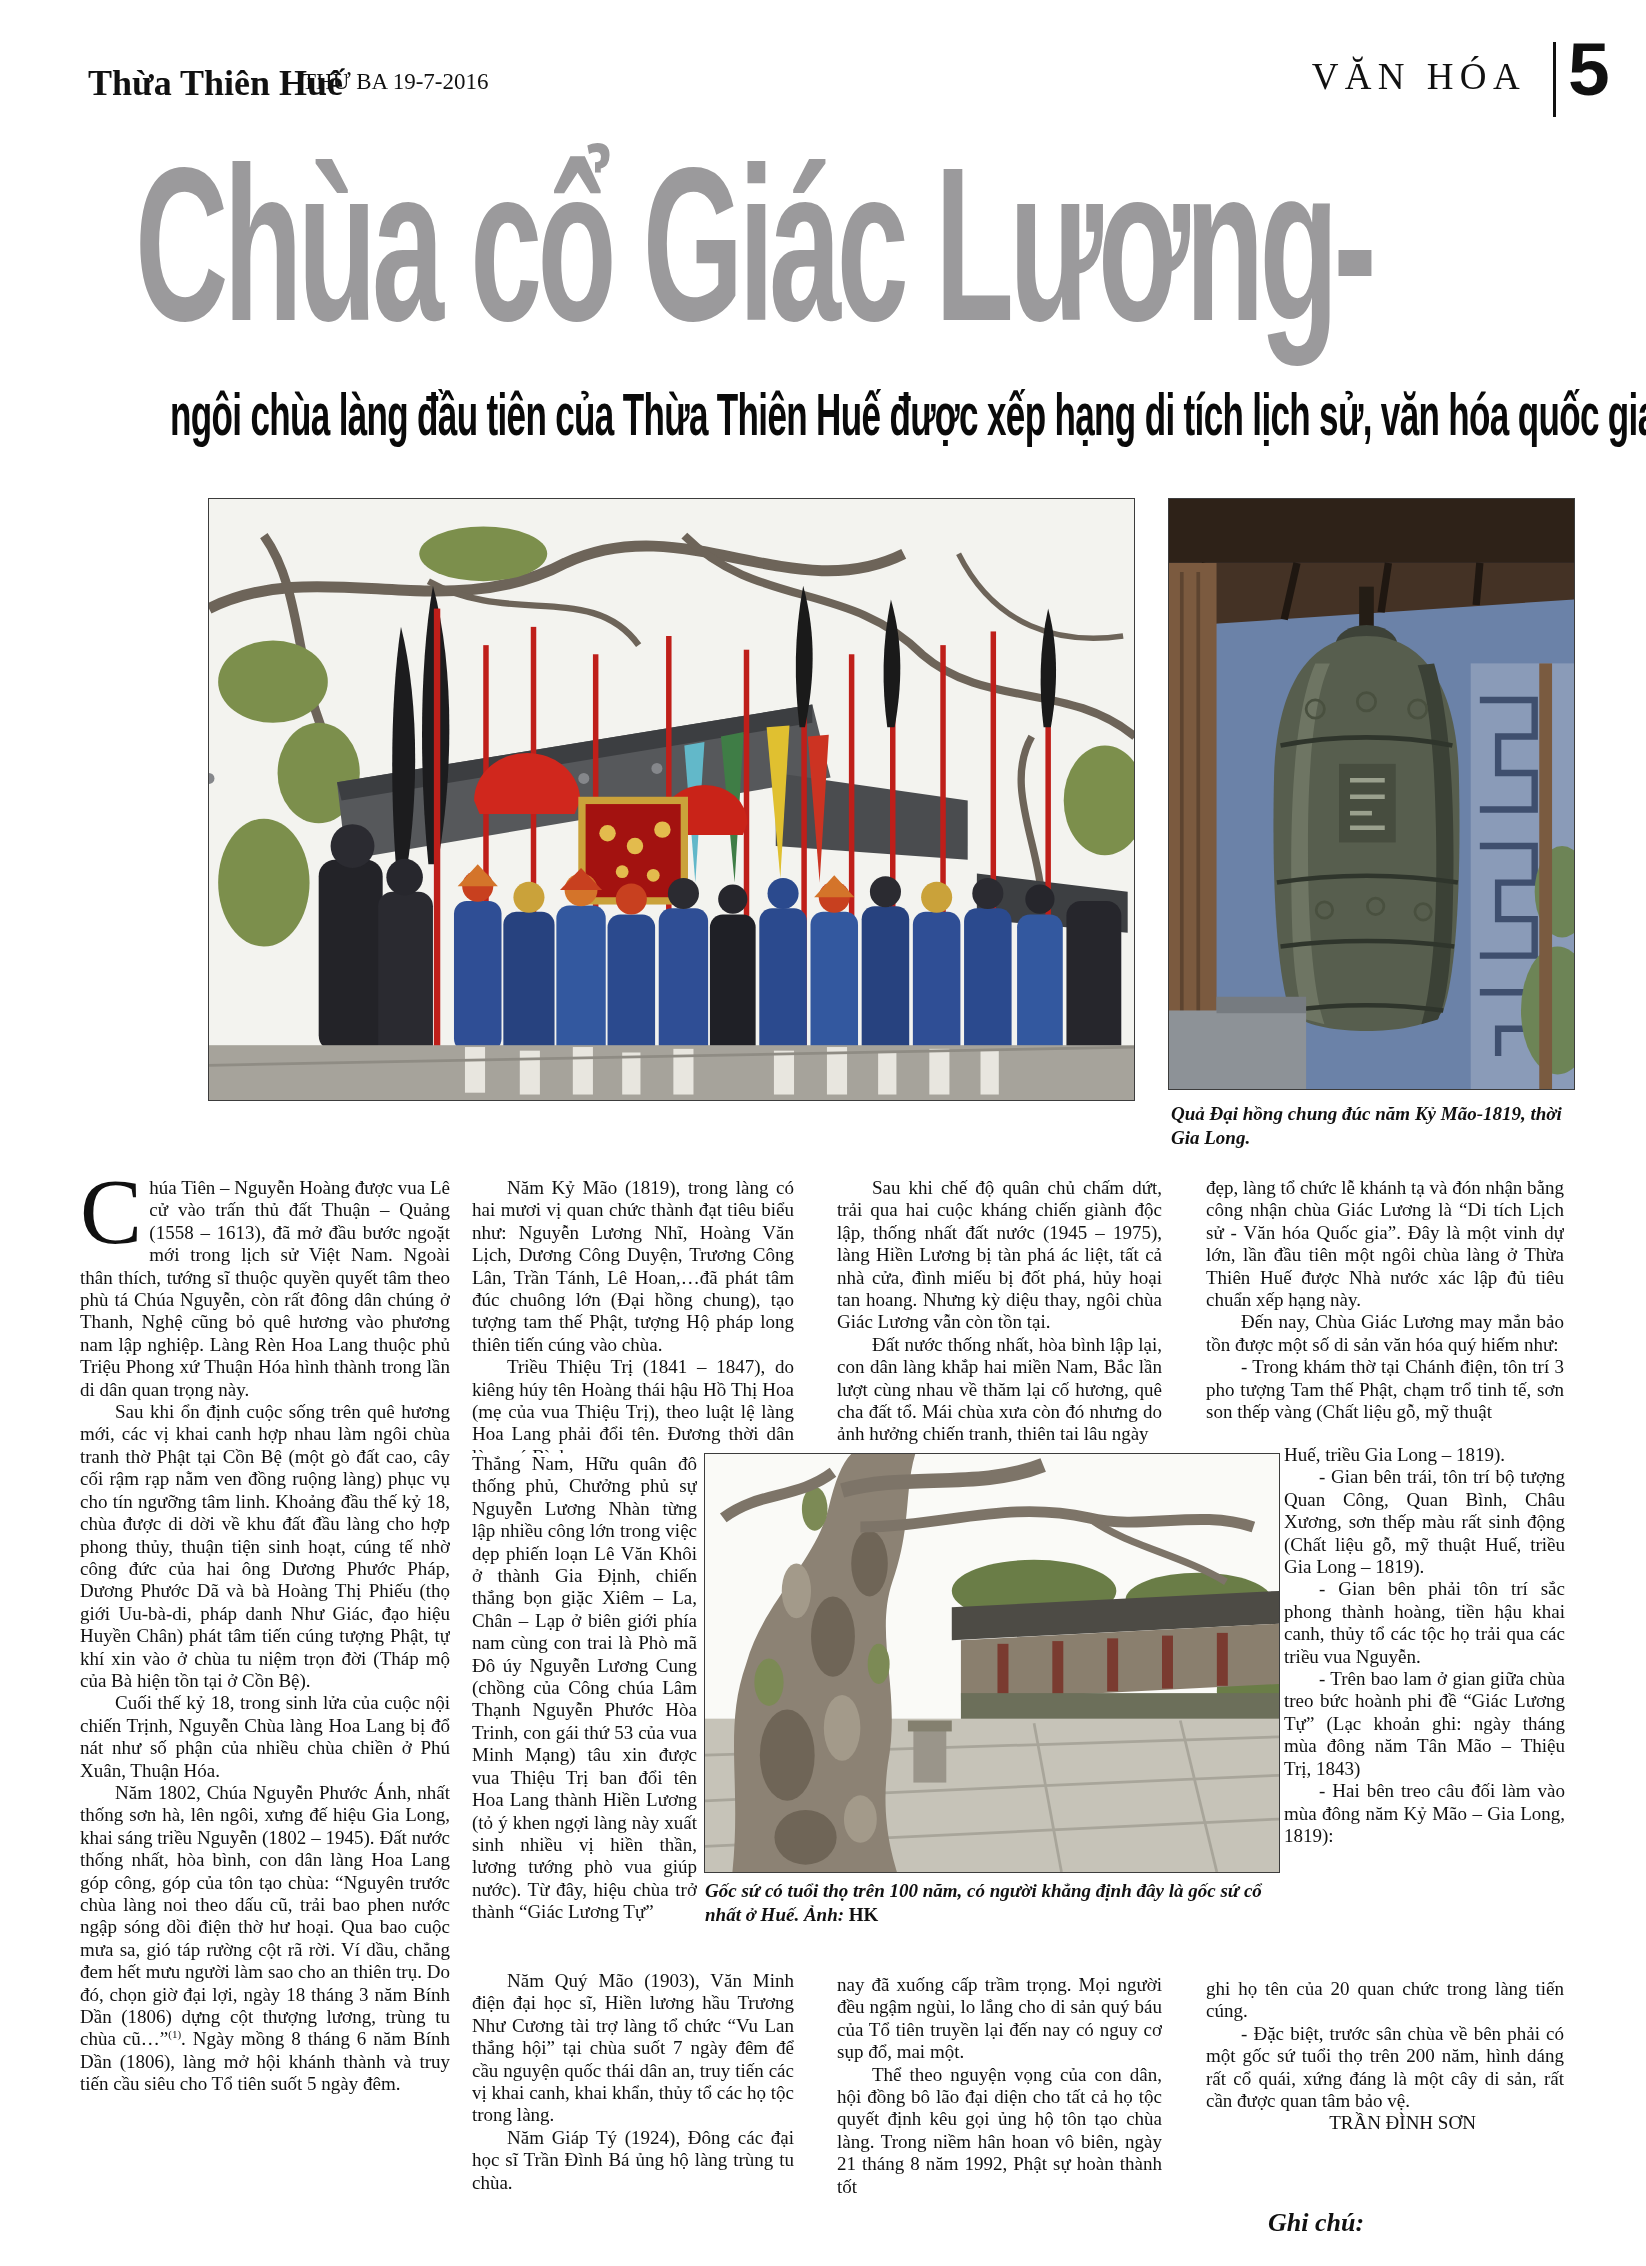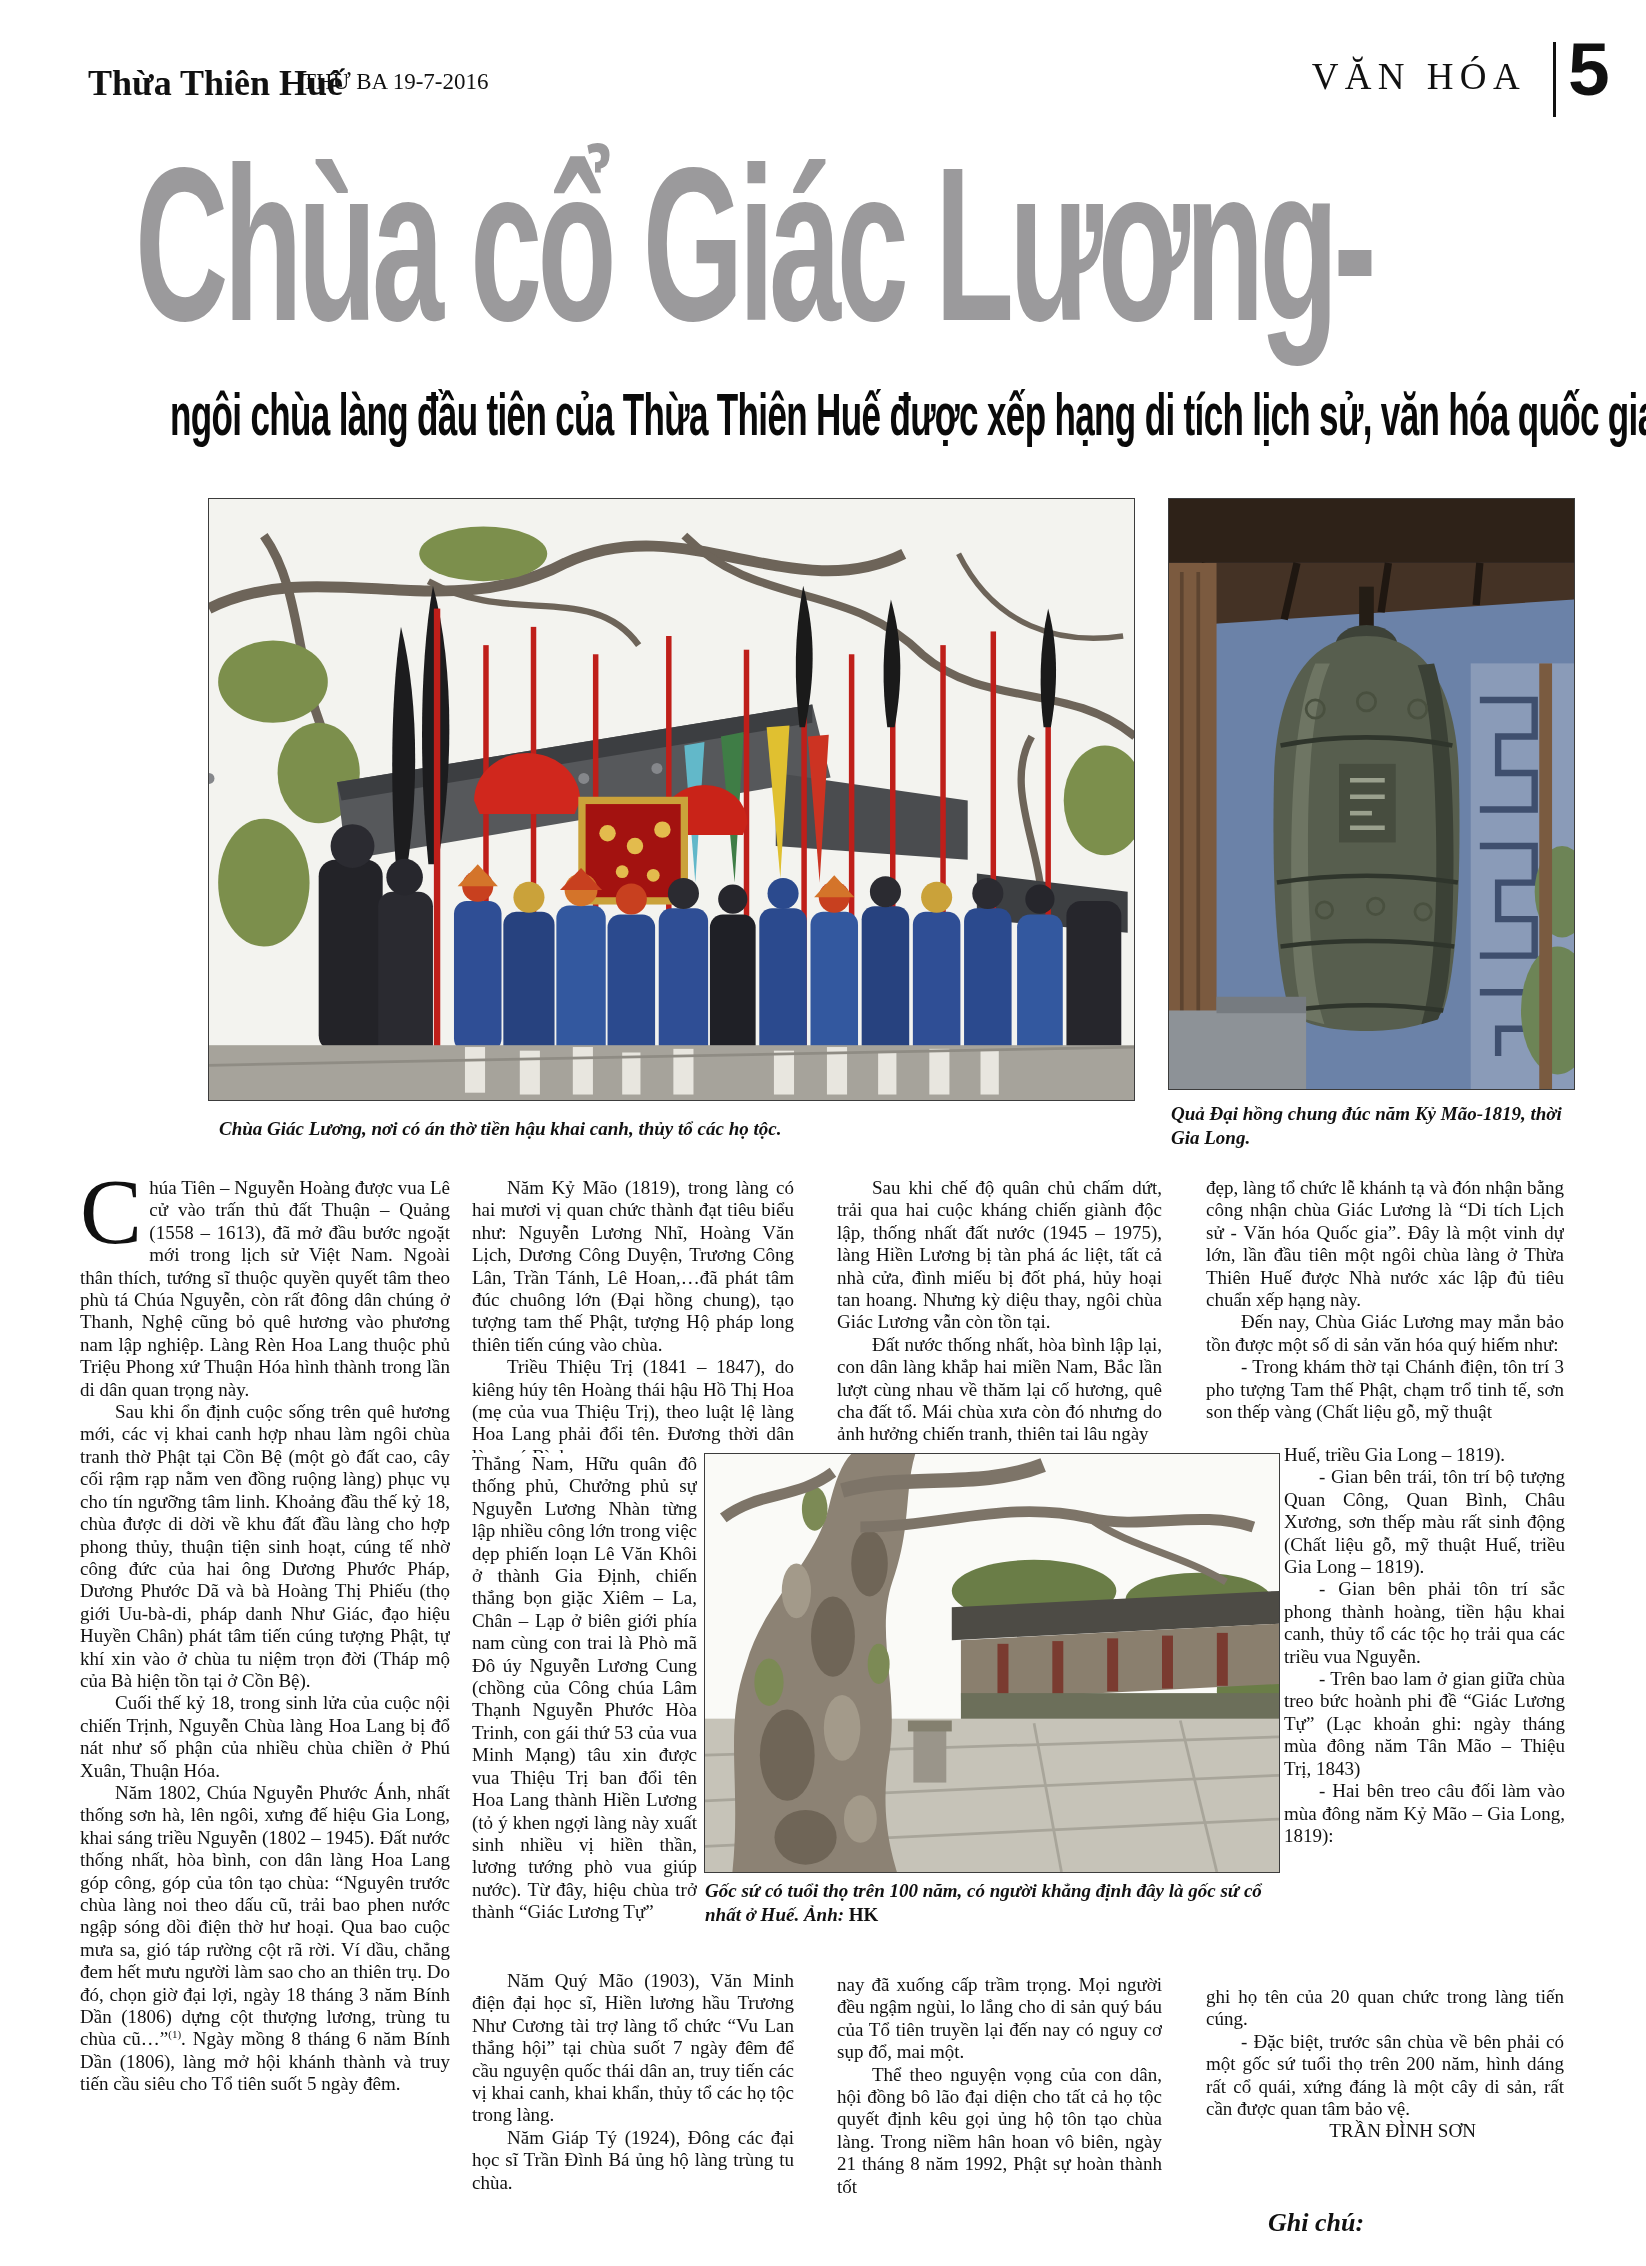--- a/index.html
+++ b/index.html
@@ -37,21 +37,21 @@
   .col p{margin:0;text-indent:35px;}
   .col p.noindent{text-indent:0;}
   #c1{left:80px;top:1177px;width:370px;height:996px;}
   #c2a{left:472px;top:1177px;width:322px;height:276px;}
   #c2b{left:472px;top:1453px;width:225px;height:517px;}
   #c2c{left:472px;top:1970px;width:322px;height:274px;}
   #c3a{left:837px;top:1177px;width:325px;height:274px;}
   #c3b{left:837px;top:1974px;width:325px;height:274px;}
   #c4a{left:1206px;top:1177px;width:358px;height:267px;}
   #c4b{left:1284px;top:1444px;width:281px;height:535px;}
-  #c4c{left:1206px;top:1978px;width:358px;height:238px;margin-top:8px;}
+  #c4c{left:1206px;top:1978px;width:358px;height:238px;}
   .dropcap{float:left;font-size:93px;line-height:69px;height:69px;padding-right:7.3px;
            font-family:"Liberation Serif",serif;font-weight:normal;}
   sup.fn{font-size:11px;line-height:0;}
   .byline{margin-top:5.5px;text-align:center;font-weight:normal;text-indent:0;font-size:19px;}
   .footnote{position:absolute;left:1268px;top:2208px;font-weight:bold;font-style:italic;font-size:26px;}
 </style>
 </head>
 <body>
 
 <div id="page">
@@ -306,21 +306,20 @@
         <path d="M150,40 C220,20 300,40 370,12" stroke-width="16"></path>
         <path d="M170,80 C260,80 330,50 420,70 C480,84 540,60 600,80" stroke-width="12"></path>
         <path d="M140,20 C100,50 60,40 20,70" stroke-width="12"></path>
         <path d="M420,70 C460,100 520,110 570,140" stroke-width="8"></path>
       </g>
       <rect x="228" y="300" width="36" height="60" fill="#9a958a"></rect>
       <rect x="222" y="292" width="48" height="12" fill="#84806f"></rect>
     </svg>
   </div>
 
-  <div class="caption" id="cap-procession">Chùa Giác Lương, nơi có án thờ tiền hậu khai canh, thủy tổ các họ tộc.</div>
   <div class="caption" id="cap-bell">Quả Đại hồng chung đúc năm Kỷ Mão-1819, thời Gia Long.</div>
   <div class="caption" id="cap-tree"><span>Gốc sứ có tuổi thọ trên 100 năm, có người khẳng định đây là gốc sứ cổ nhất ở Huế. Ảnh: </span><span class="credit">HK</span></div>
 
   <div class="col" id="c1">
     <p class="noindent"><span class="dropcap">C</span><span>húa Tiên – Nguyễn Hoàng được vua Lê cử vào trấn thủ đất Thuận – Quảng (1558 – 1613), đã mở đầu bước ngoặt mới trong lịch sử Việt Nam. Ngoài thân thích, tướng sĩ thuộc quyền quyết tâm theo phù tá Chúa Nguyễn, còn rất đông dân chúng ở Thanh, Nghệ cũng bỏ quê hương vào phương nam lập nghiệp. Làng Rèn Hoa Lang thuộc phủ Triệu Phong xứ Thuận Hóa hình thành trong lần di dân quan trọng này.</span></p>
     <p>Sau khi ổn định cuộc sống trên quê hương mới, các vị khai canh hợp nhau làm ngôi chùa tranh thờ Phật tại Cồn Bệ (một gò đất cao, cây cối rậm rạp nằm ven đồng ruộng làng) phục vụ cho tín ngưỡng tâm linh. Khoảng đầu thế kỷ 18, chùa được di dời về khu đất đầu làng cho hợp phong thủy, thuận tiện sinh hoạt, cúng tế nhờ công đức của hai ông Dương Phước Pháp, Dương Phước Dã và bà Hoàng Thị Phiếu (thọ giới Uu-bà-di, pháp danh Như Giác, đạo hiệu Huyền Chân) phát tâm tiến cúng tượng Phật, tự khí xin vào ở chùa tu niệm trọn đời (Tháp mộ của Bà hiện tồn tại ở Cồn Bệ).</p>
     <p>Cuối thế kỷ 18, trong sinh lửa của cuộc nội chiến Trịnh, Nguyễn Chùa làng Hoa Lang bị đổ nát như số phận của nhiều chùa chiền ở Phú Xuân, Thuận Hóa.</p>
     <p><span>Năm 1802, Chúa Nguyễn Phước Ánh, nhất thống sơn hà, lên ngôi, xưng đế hiệu Gia Long, khai sáng triều Nguyễn (1802 – 1945). Đất nước thống nhất, hòa bình, con dân làng Hoa Lang góp công, góp của tôn tạo chùa: “Nguyên trước chùa làng noi theo dấu cũ, trải bao phen nước ngập sóng dồi điện thờ hư hoại. Qua bao cuộc mưa sa, gió táp rường cột rã rời. Ví dầu, chẳng đem hết mưu người làm sao cho an thiên trụ. Do đó, chọn giờ đại lợi, ngày 18 tháng 3 năm Bính Dần (1806) dựng cột thượng lương, trùng tu chùa cũ…”</span><sup class="fn">(1)</sup><span>. Ngày mồng 8 tháng 6 năm Bính Dần (1806), làng mở hội khánh thành và truy tiến cầu siêu cho Tổ tiên suốt 5 ngày đêm.</span></p>
   </div>
 

